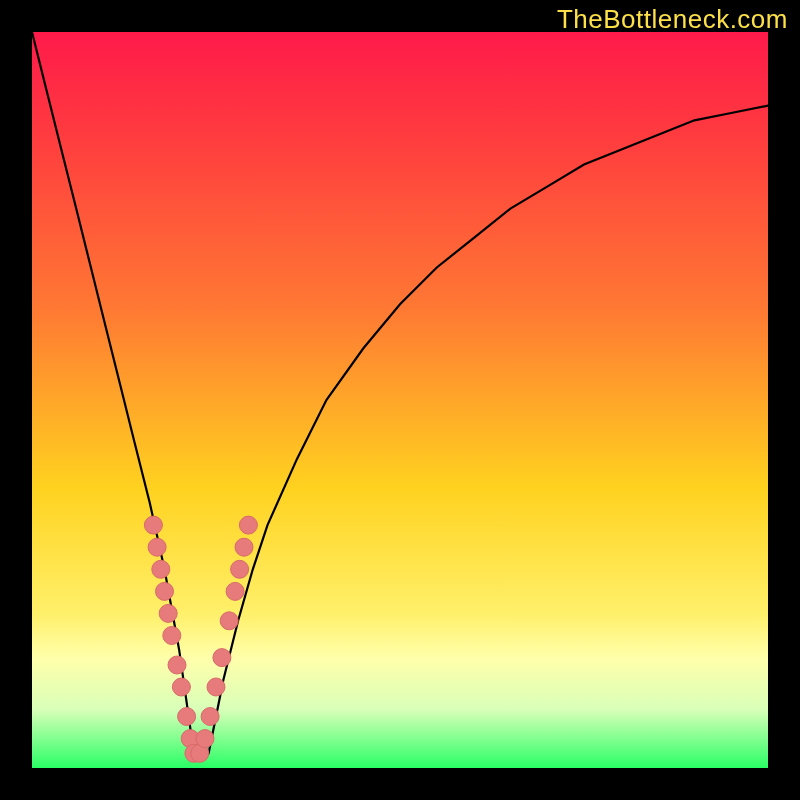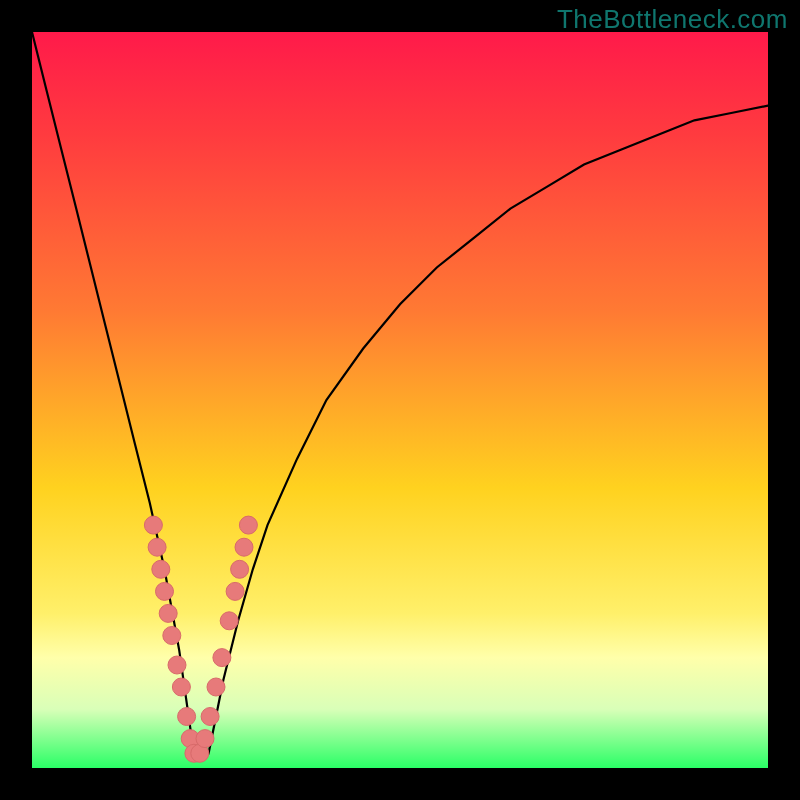--- a/index.html
+++ b/index.html
@@ -35,21 +35,21 @@
       #fff06a 79%,
       #ffffaa 85%,
       #d9ffb8 92%,
       #2aff66 100%
     );
   }
   .watermark {
     position: absolute;
     top: 4px;
     right: 12px;
-    color: #0f766e;
+    color: #fde047;
     font-size: 26px;
     letter-spacing: 0.5px;
     user-select: none;
   }
   svg.curve {
     position: absolute;
     left: 0;
     top: 0;
     width: 736px;
     height: 736px;

